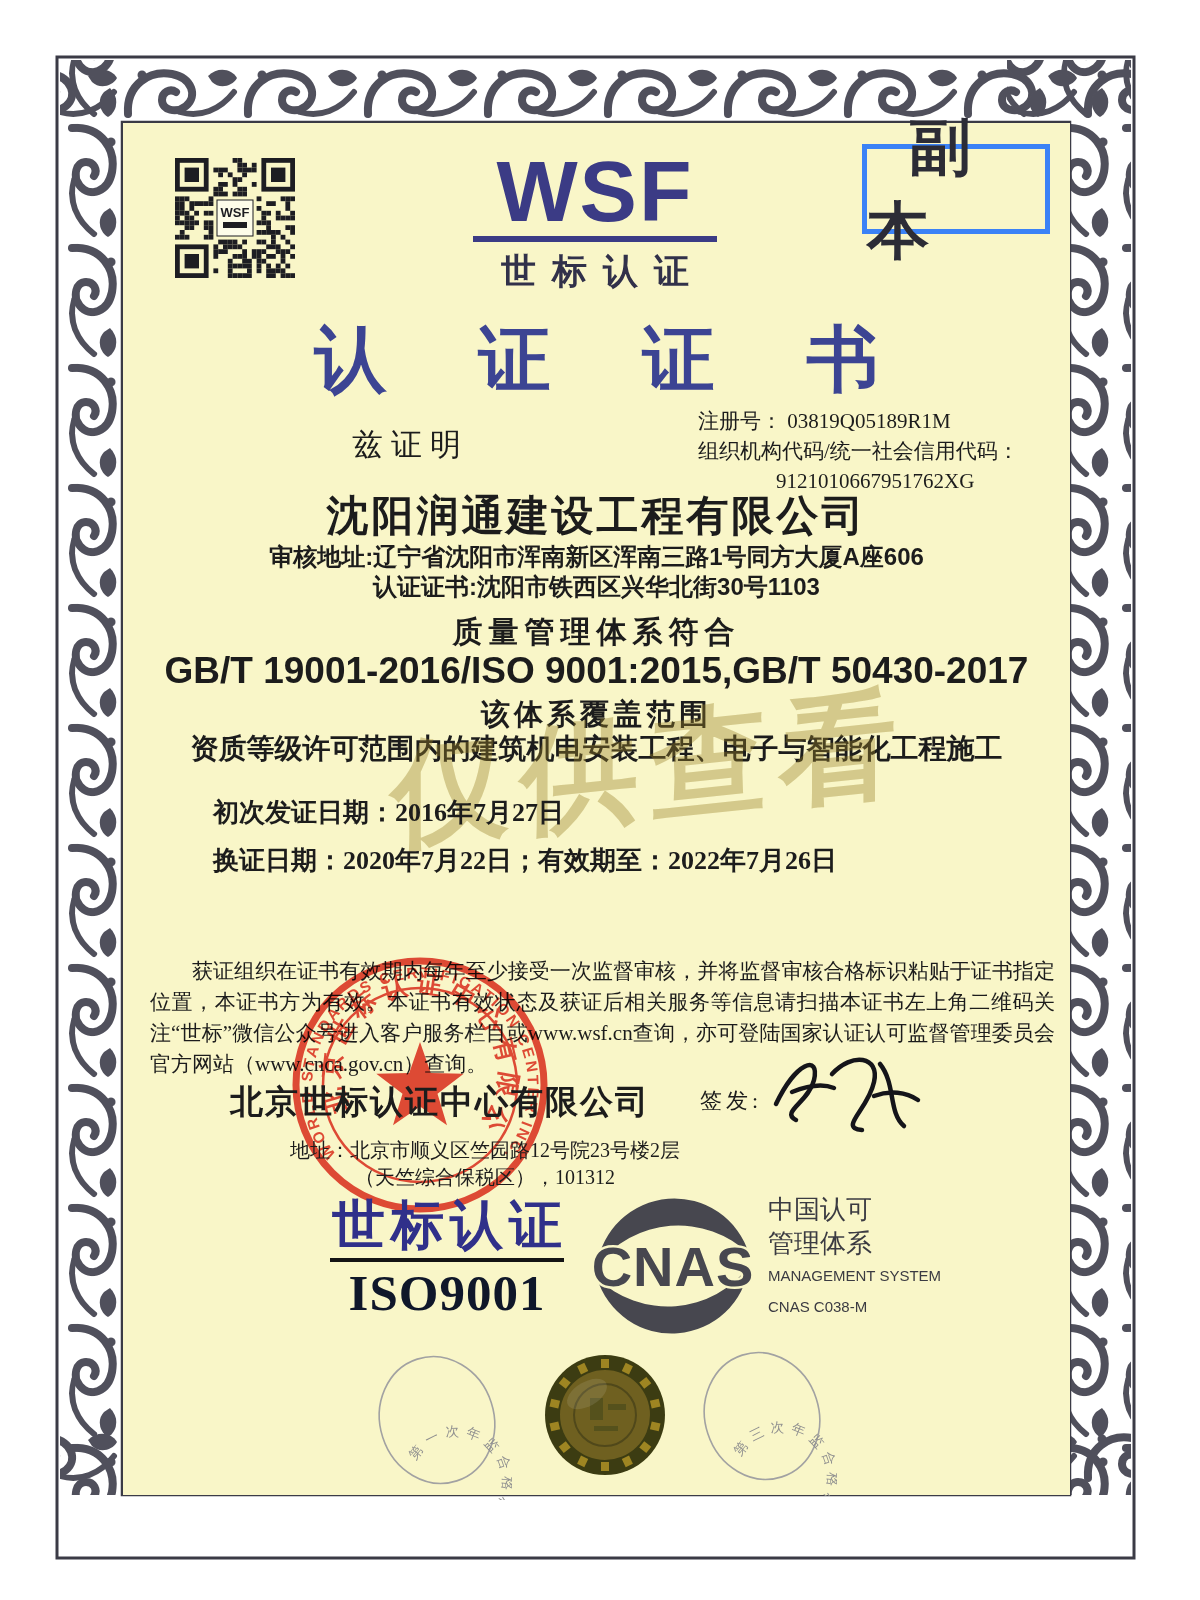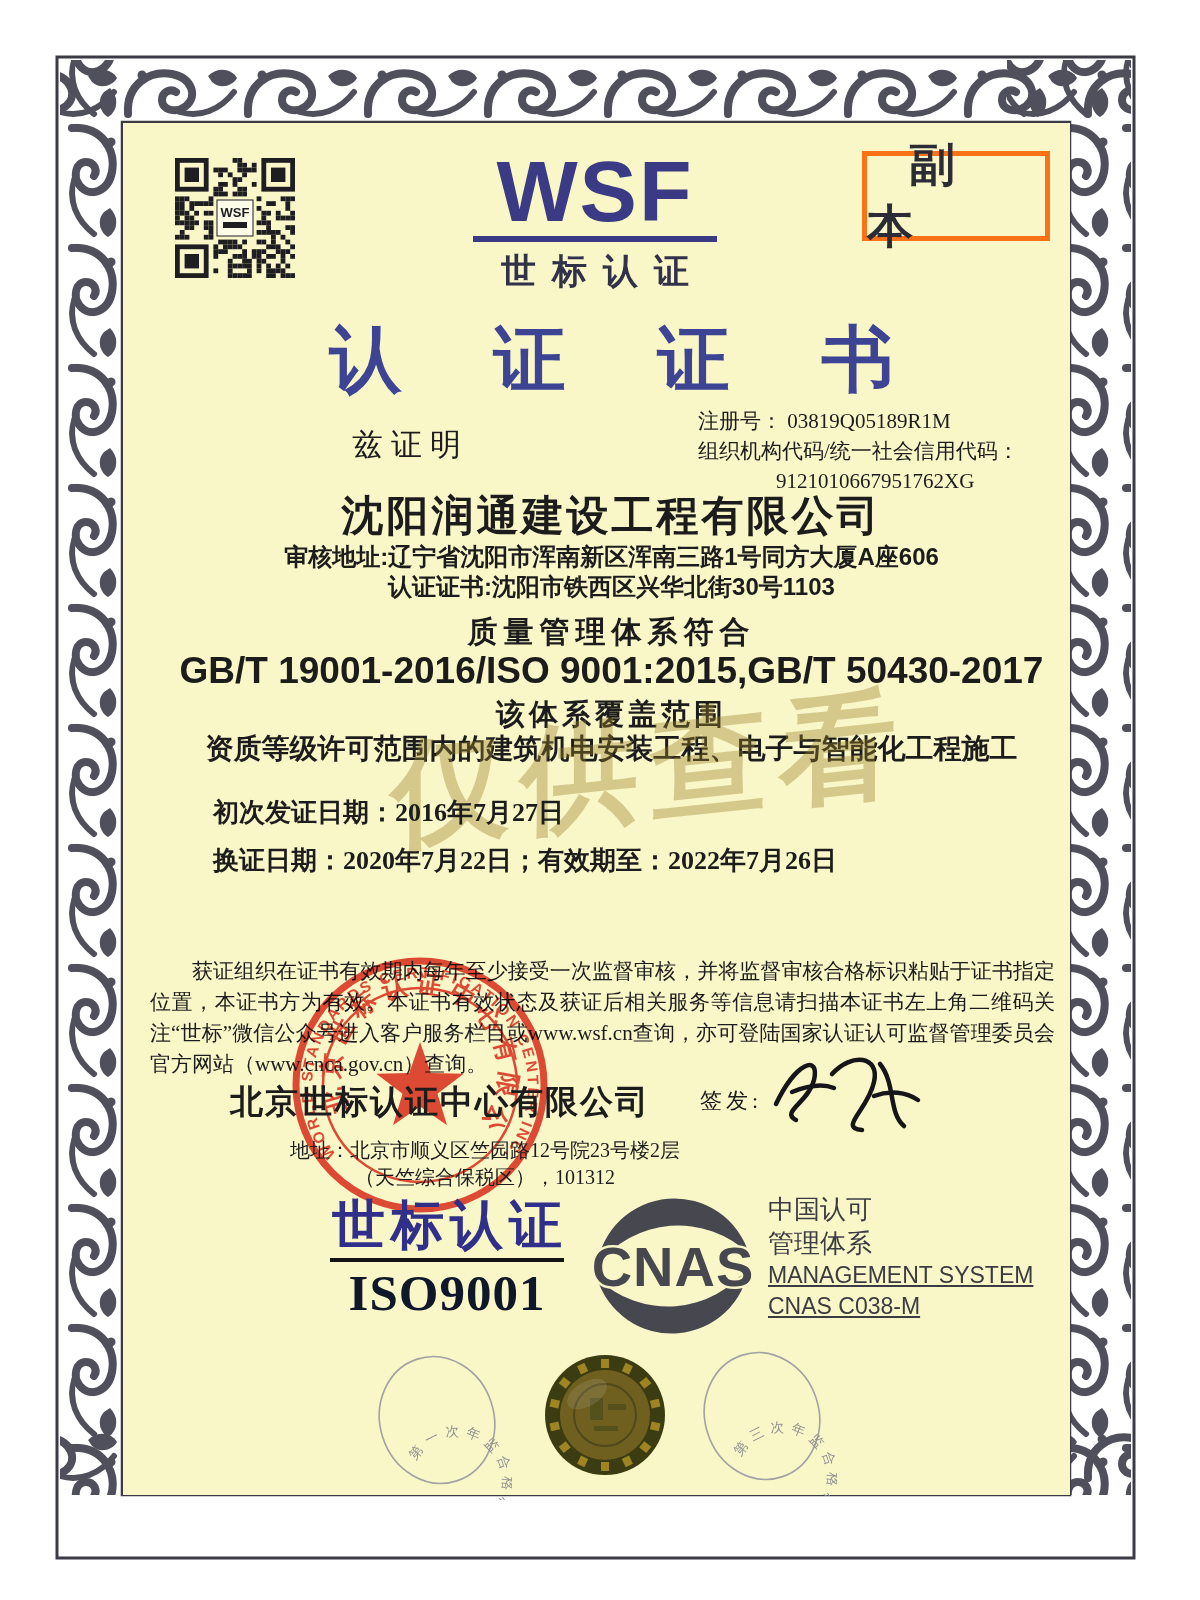--- a/index.html
+++ b/index.html
@@ -1,28 +1,28 @@
 <!DOCTYPE html>
 <html><head>
 <meta charset="utf-8">
 <style>
   html,body{margin:0;padding:0;background:#ffffff;}
   .page{position:relative;width:1200px;height:1600px;background:#ffffff;overflow:hidden;
         font-family:"Liberation Serif", serif;color:#1c1c1c;}
   .abs{position:absolute;}
   .content-bg{position:absolute;left:123px;top:123px;width:947px;height:1372px;background:#f9f6c8;}
-  .ctr{text-align:center;left:138px;width:947px;}
+  .ctr{text-align:center;left:123px;width:947px;}
 
   .qr{left:175px;top:158px;}
   .wsf-top{left:455px;top:148px;width:280px;text-align:center;color:#3b3b85;}
   .wsf-top .big{font-family:"Liberation Sans",sans-serif;font-weight:800;font-size:86px;line-height:86px;letter-spacing:2px;}
   .wsf-top .rule{height:6px;background:#3b3b85;margin:2px 18px 6px 18px;}
   .wsf-top .sub{font-family:"Liberation Sans",sans-serif;font-weight:700;font-size:35px;color:#31314a;letter-spacing:16px;text-indent:16px;}
-  .copybox{left:862px;top:151px;width:178px;height:80px;border:5px solid #f97316;
-           font-size:46px;font-weight:700;letter-spacing:42px;text-indent:42px;color:#2c2c36;
+  .copybox{left:862px;top:144px;width:178px;height:80px;border:5px solid #3b82f6;
+           font-size:62px;font-weight:700;letter-spacing:42px;text-indent:42px;color:#2c2c36;
            display:flex;align-items:center;justify-content:center;font-family:"Liberation Serif",serif;}
   .title{top:312px;font-size:72px;font-weight:700;color:#3c4493;letter-spacing:92px;text-indent:92px;}
   .hereby{left:352px;top:424px;font-size:31px;letter-spacing:8px;}
   .regblock{left:698px;top:406px;width:330px;font-size:21px;line-height:30px;}
   .regblock .code{padding-left:78px;}
   .company{top:488px;font-size:42px;font-weight:700;font-family:"Liberation Sans",sans-serif;letter-spacing:3px;}
   .addr1{top:541px;font-size:24px;font-weight:700;font-family:"Liberation Sans",sans-serif;}
   .addr2{top:571px;font-size:24px;font-weight:700;font-family:"Liberation Sans",sans-serif;}
   .conform{top:612px;font-size:30px;font-weight:600;letter-spacing:6px;}
   .standards{top:650px;font-size:37px;font-weight:800;font-family:"Liberation Sans",sans-serif;letter-spacing:0px;}
@@ -35,21 +35,21 @@
   .notice{left:150px;top:956px;width:905px;font-size:21px;line-height:31px;text-align:justify;text-indent:2em;}
   .issuer{left:230px;top:1080px;font-size:33px;font-weight:700;letter-spacing:2px;}
   .signlabel{left:700px;top:1086px;font-size:22px;letter-spacing:4px;}
   .issueraddr{left:235px;top:1137px;width:500px;text-align:center;font-size:20px;line-height:27px;}
   .wsf-bottom{left:322px;top:1196px;width:250px;text-align:center;}
   .wsf-bottom .cn{font-family:"Liberation Sans",sans-serif;font-weight:800;font-size:53px;color:#30308a;letter-spacing:6px;text-indent:6px;line-height:58px;}
   .wsf-bottom .rule{height:4px;background:#141414;margin:4px 8px 2px 8px;}
   .wsf-bottom .iso{font-size:51px;font-weight:700;letter-spacing:1px;color:#0f172a;}
   .cnas-text{left:768px;top:1192px;color:#3b3b42;font-family:"Liberation Sans",sans-serif;}
   .cnas-text .l1,.cnas-text .l2{font-size:26px;line-height:34px;}
-  .cnas-text .l3,.cnas-text .l4{font-size:23px;line-height:31px;text-decoration:underline;}
+  .cnas-text .l3,.cnas-text .l4{font-size:15px;line-height:31px;}
   svg text{font-family:"Liberation Sans",sans-serif;}
   .stamp-svg{mix-blend-mode:multiply;}
 </style>
 </head>
 <body>
 
 <div class="page">
 
   <svg class="abs" width="1200" height="1600" style="left:0;top:0;">
     <defs>

